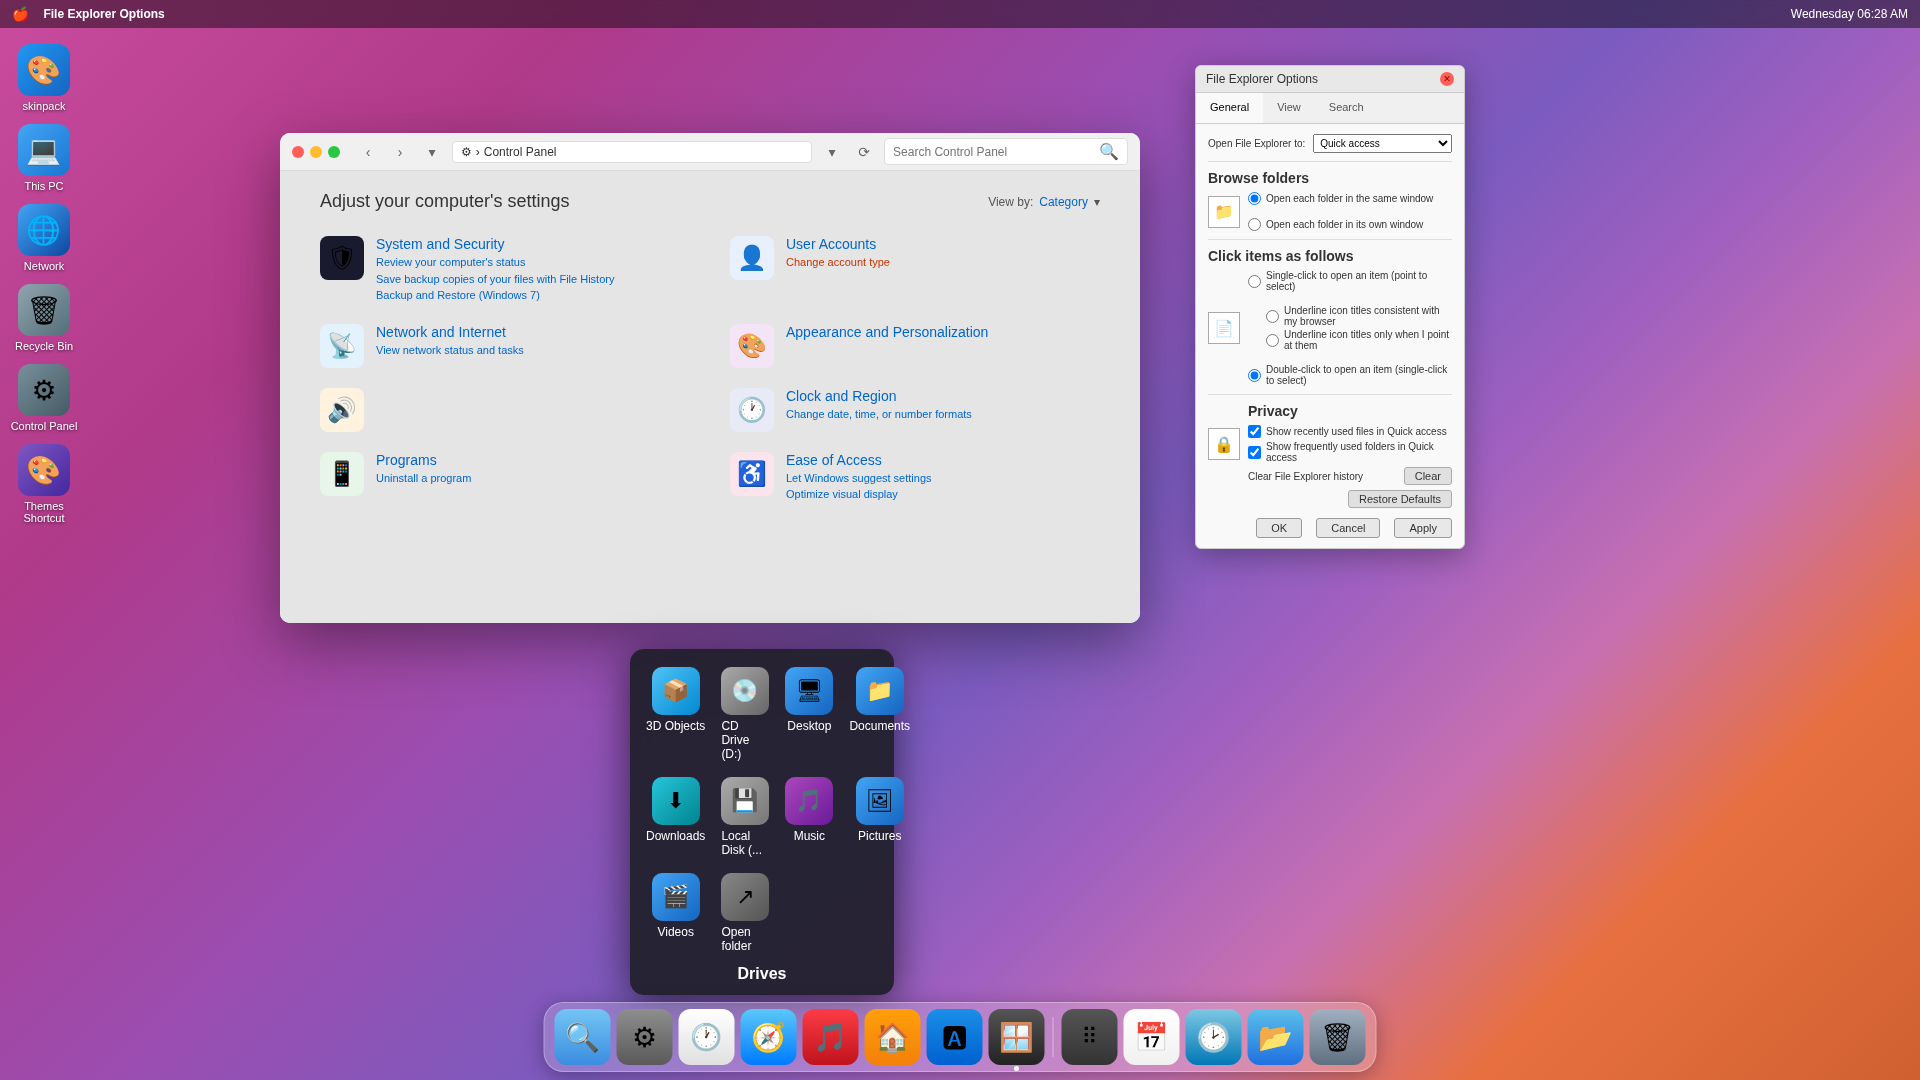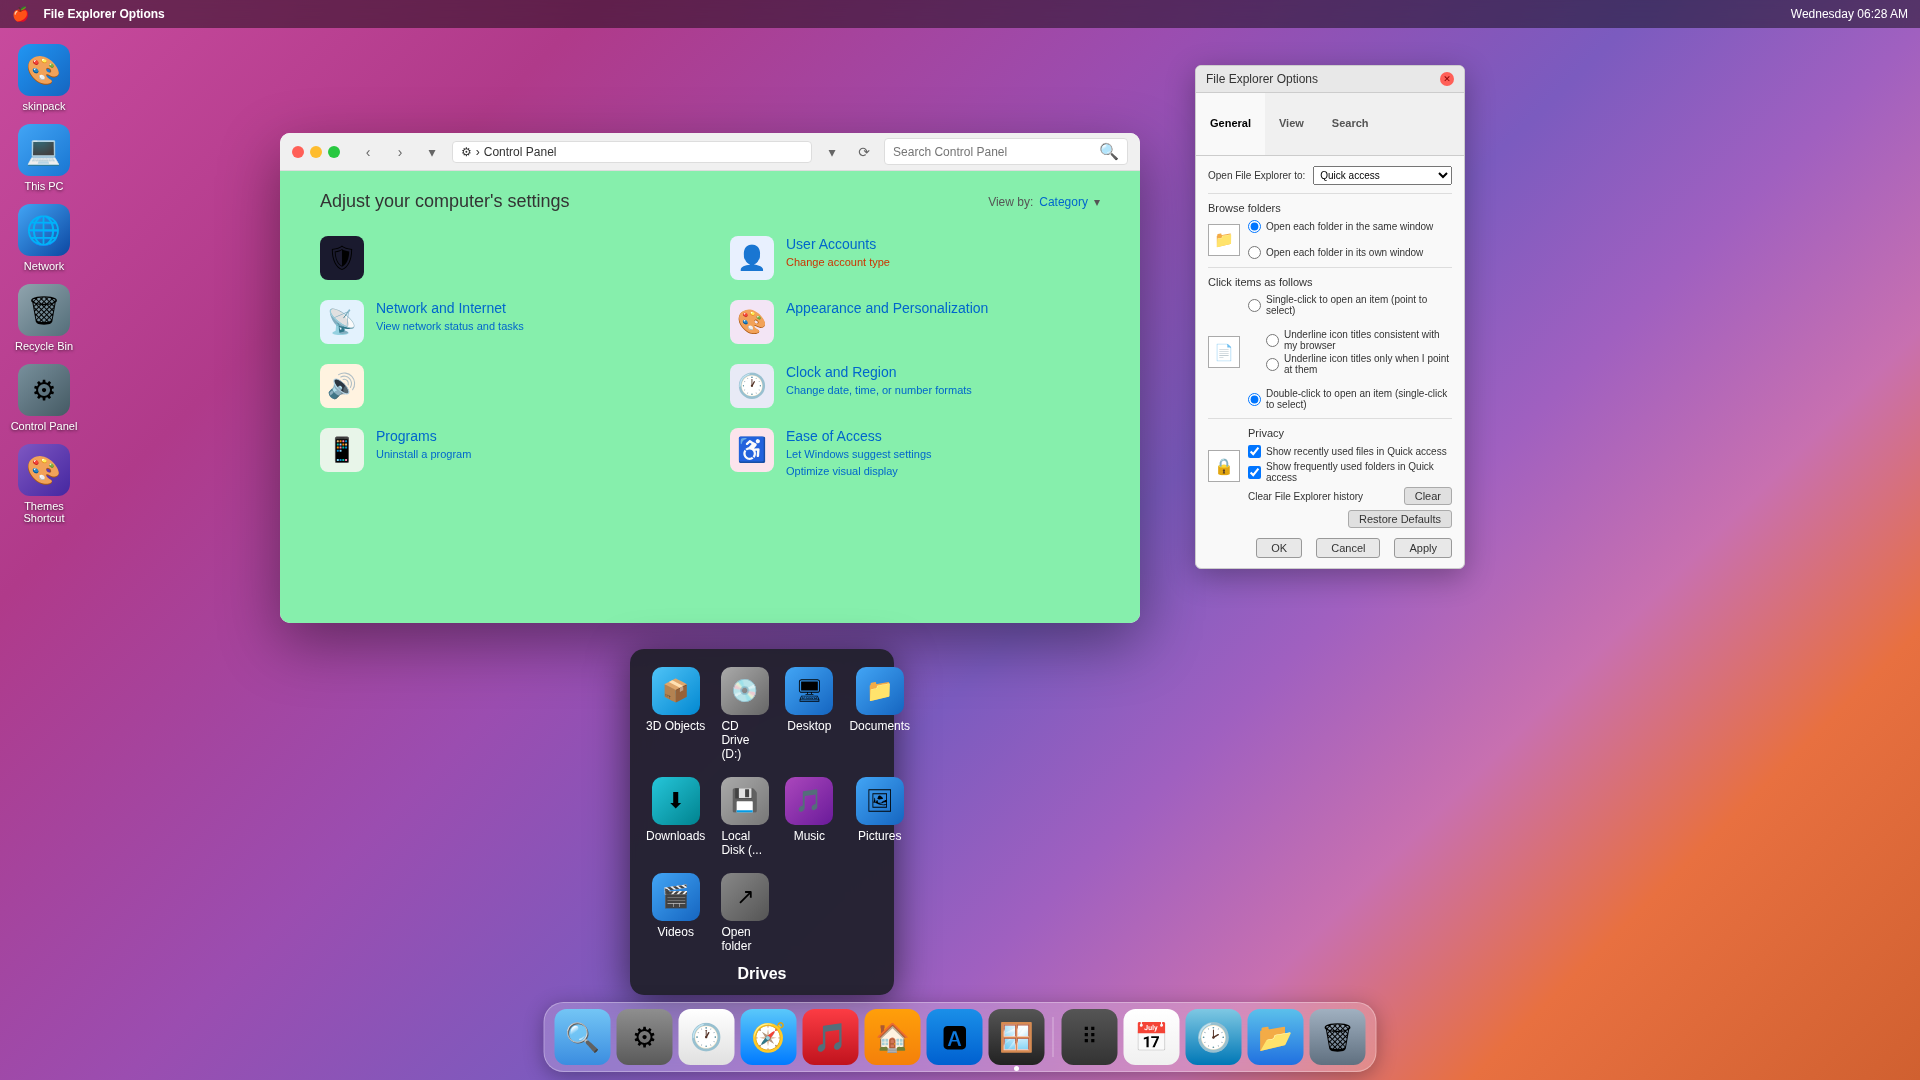--- a/index.html
+++ b/index.html
@@ -168,21 +168,21 @@
       border: none;
       outline: none;
       font-size: 12px;
       width: 200px;
       color: #999;
     }
     .cp-body {
       flex: 1;
       overflow-y: auto;
       padding: 20px 40px;
-      background: #86efac;
+      background: #e5e5e5;
     }
     .cp-header {
       display: flex;
       justify-content: space-between;
       align-items: center;
       margin-bottom: 24px;
     }
     .cp-header-title {
       font-size: 18px;
       color: #333;
@@ -271,38 +271,37 @@
       font-size: 9px;
       color: #800;
       cursor: pointer;
     }
     .feo-tabs {
       display: flex;
       border-bottom: 1px solid #ccc;
       background: #f0f0f0;
     }
     .feo-tab {
-      padding: 24px 14px;
+      padding: 8px 14px;
       font-size: 11px;
       color: #555;
       cursor: pointer;
       border-bottom: 2px solid transparent;
-      font-weight: bold;
     }
     .feo-tab.active {
       background: #f9f9f9;
       border-bottom-color: #f9f9f9;
       color: #000;
     }
     .feo-body {
       padding: 10px 12px;
     }
     .feo-section-title {
-      font-size: 11px;
-      font-weight: 400;
+      font-size: 14px;
+      font-weight: 700;
       color: #333;
       margin-bottom: 6px;
     }
     .feo-row {
       display: flex;
       align-items: center;
       gap: 8px;
       margin-bottom: 5px;
     }
     .feo-preview {
@@ -581,20 +580,26 @@
         <div class="cp-viewby">
           <span>View by:</span>
           <a href="#">Category</a>
           <span>▾</span>
         </div>
       </div>
       <div class="cp-categories">
 
         <div class="cp-category-item">
           <div class="cp-cat-icon" style="background:#1a1a2e;">🛡</div>
+          <div class="cp-cat-content">
+            <a class="cp-cat-title">System and Security</a>
+            <a class="cp-cat-link">Review your computer's status</a>
+            <a class="cp-cat-link">Save backup copies of your files with File History</a>
+            <a class="cp-cat-link">Backup and Restore (Windows 7)</a>
+          </div>
         </div>
 
         <div class="cp-category-item">
           <div class="cp-cat-icon" style="background:#e8f0fe;">👤</div>
           <div class="cp-cat-content">
             <a class="cp-cat-title">User Accounts</a>
             <a class="cp-cat-link red" style="color:#cc3300;">Change account type</a>
           </div>
         </div>
 

